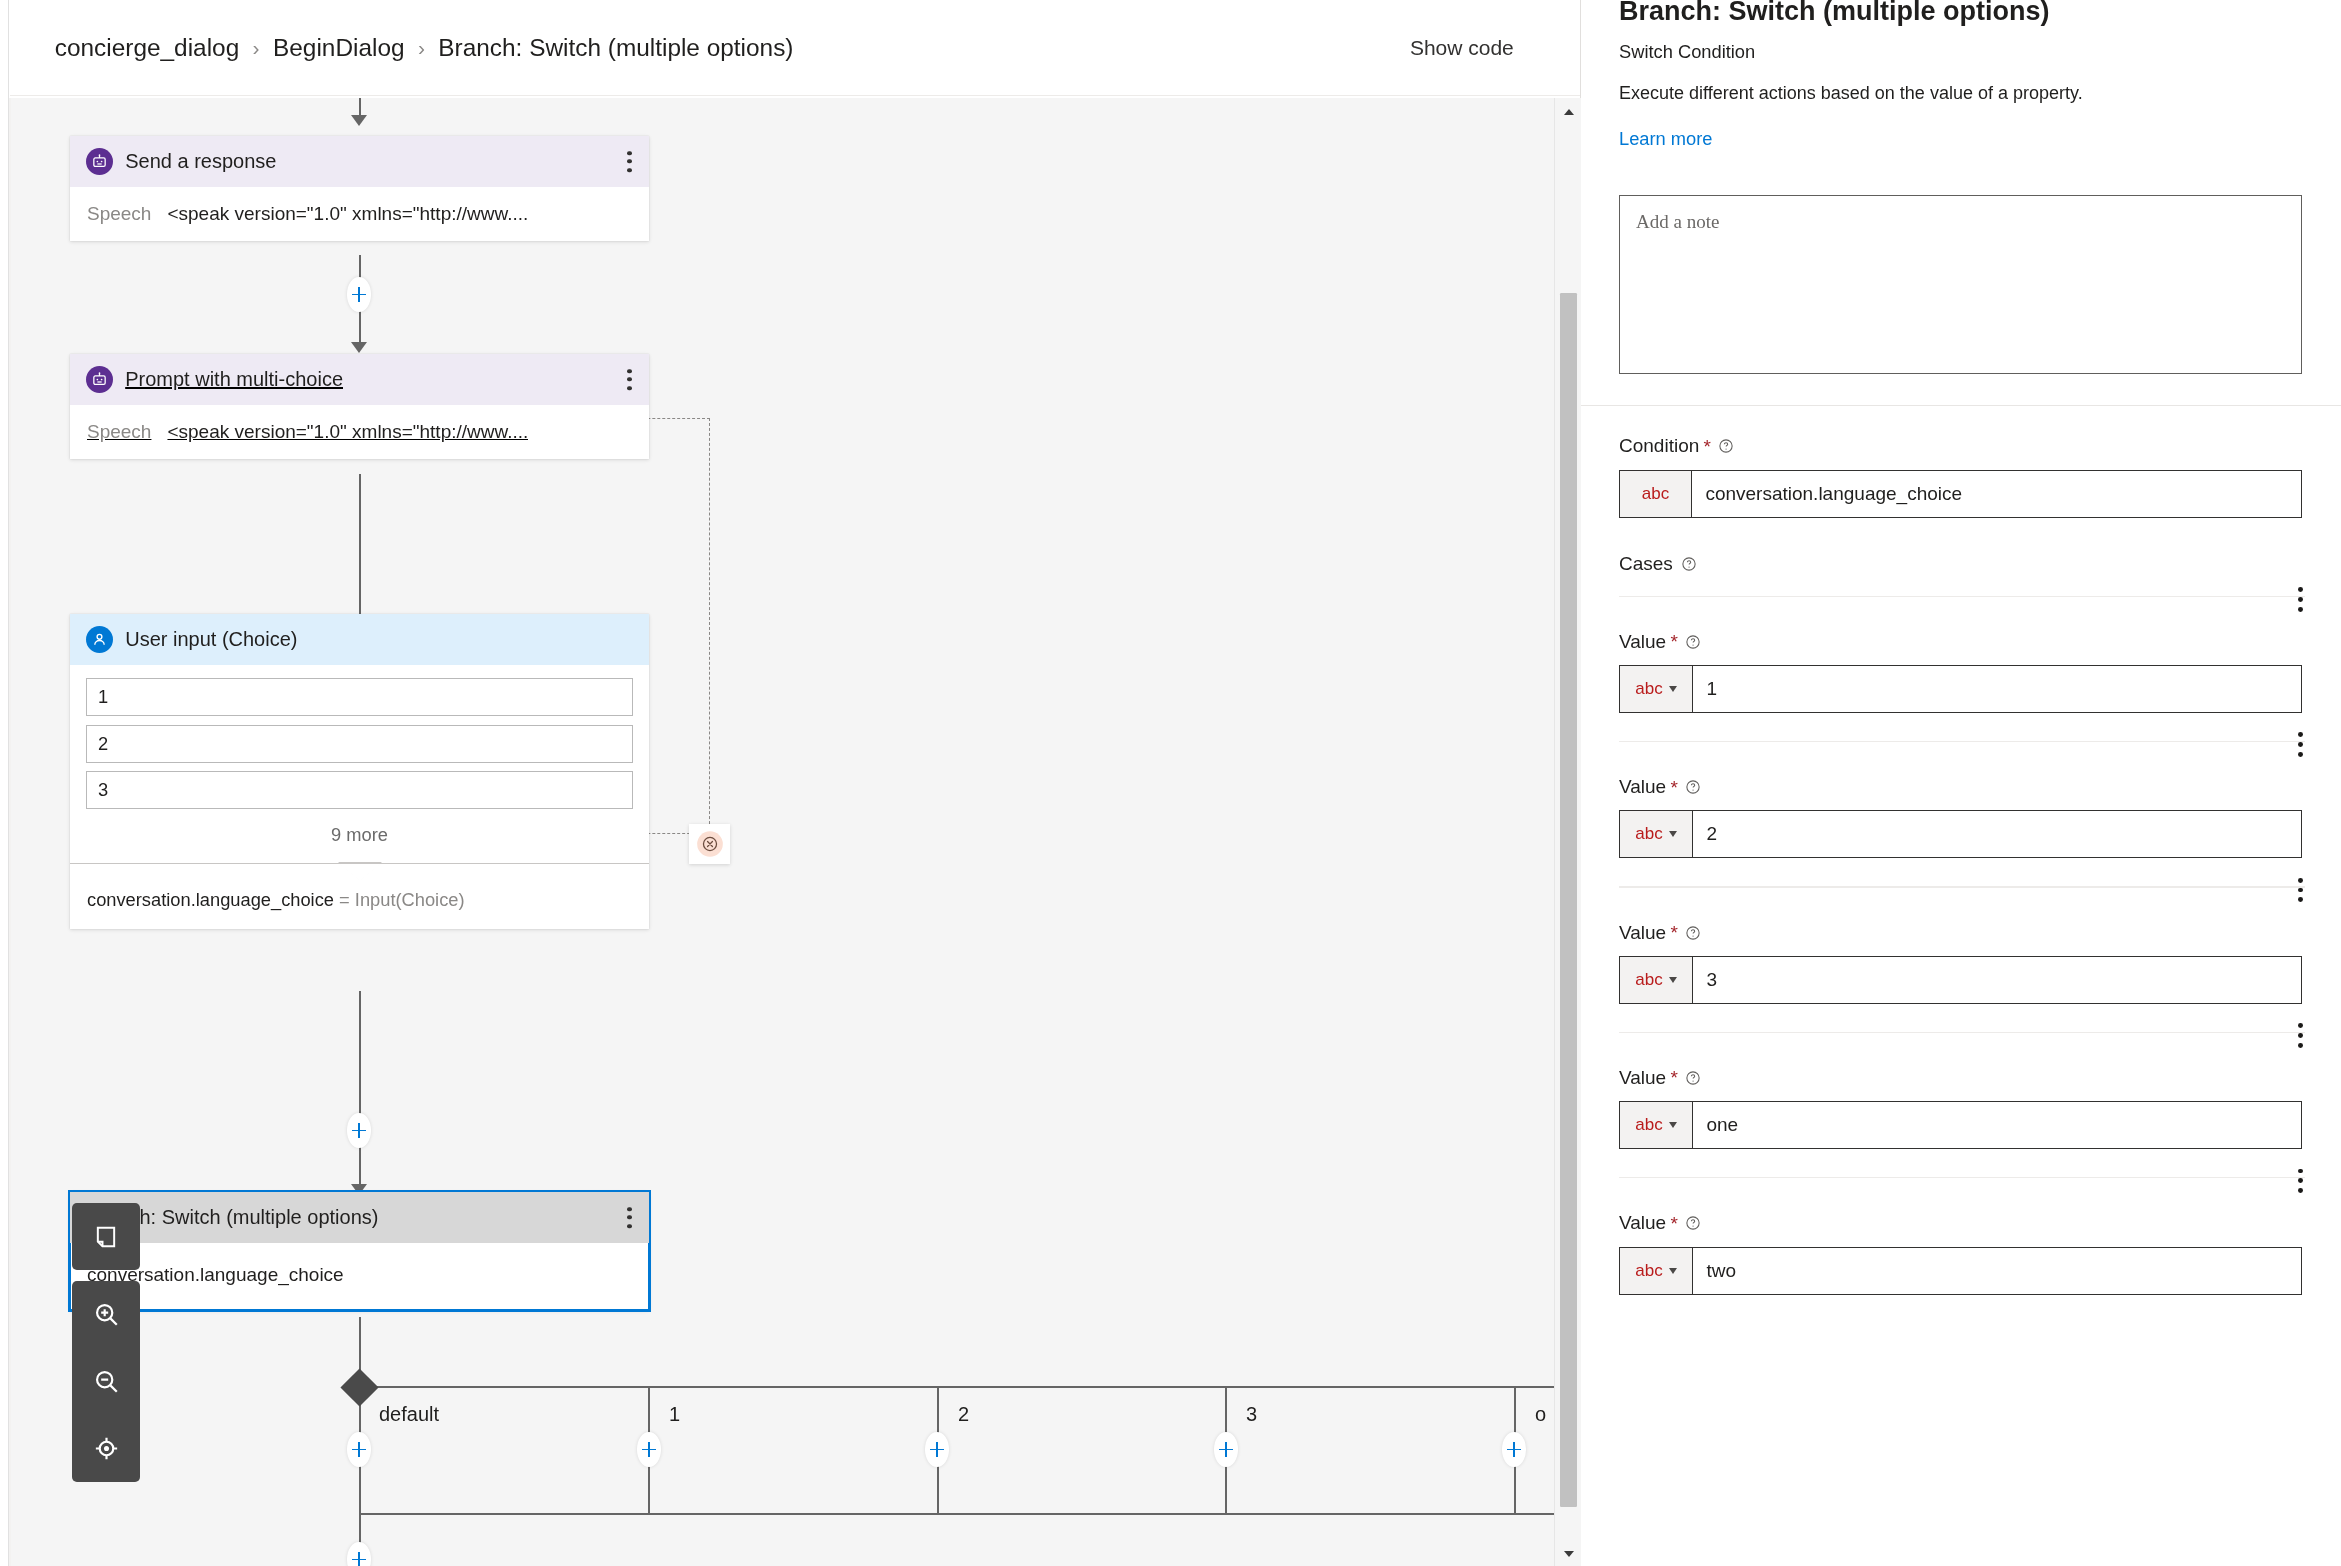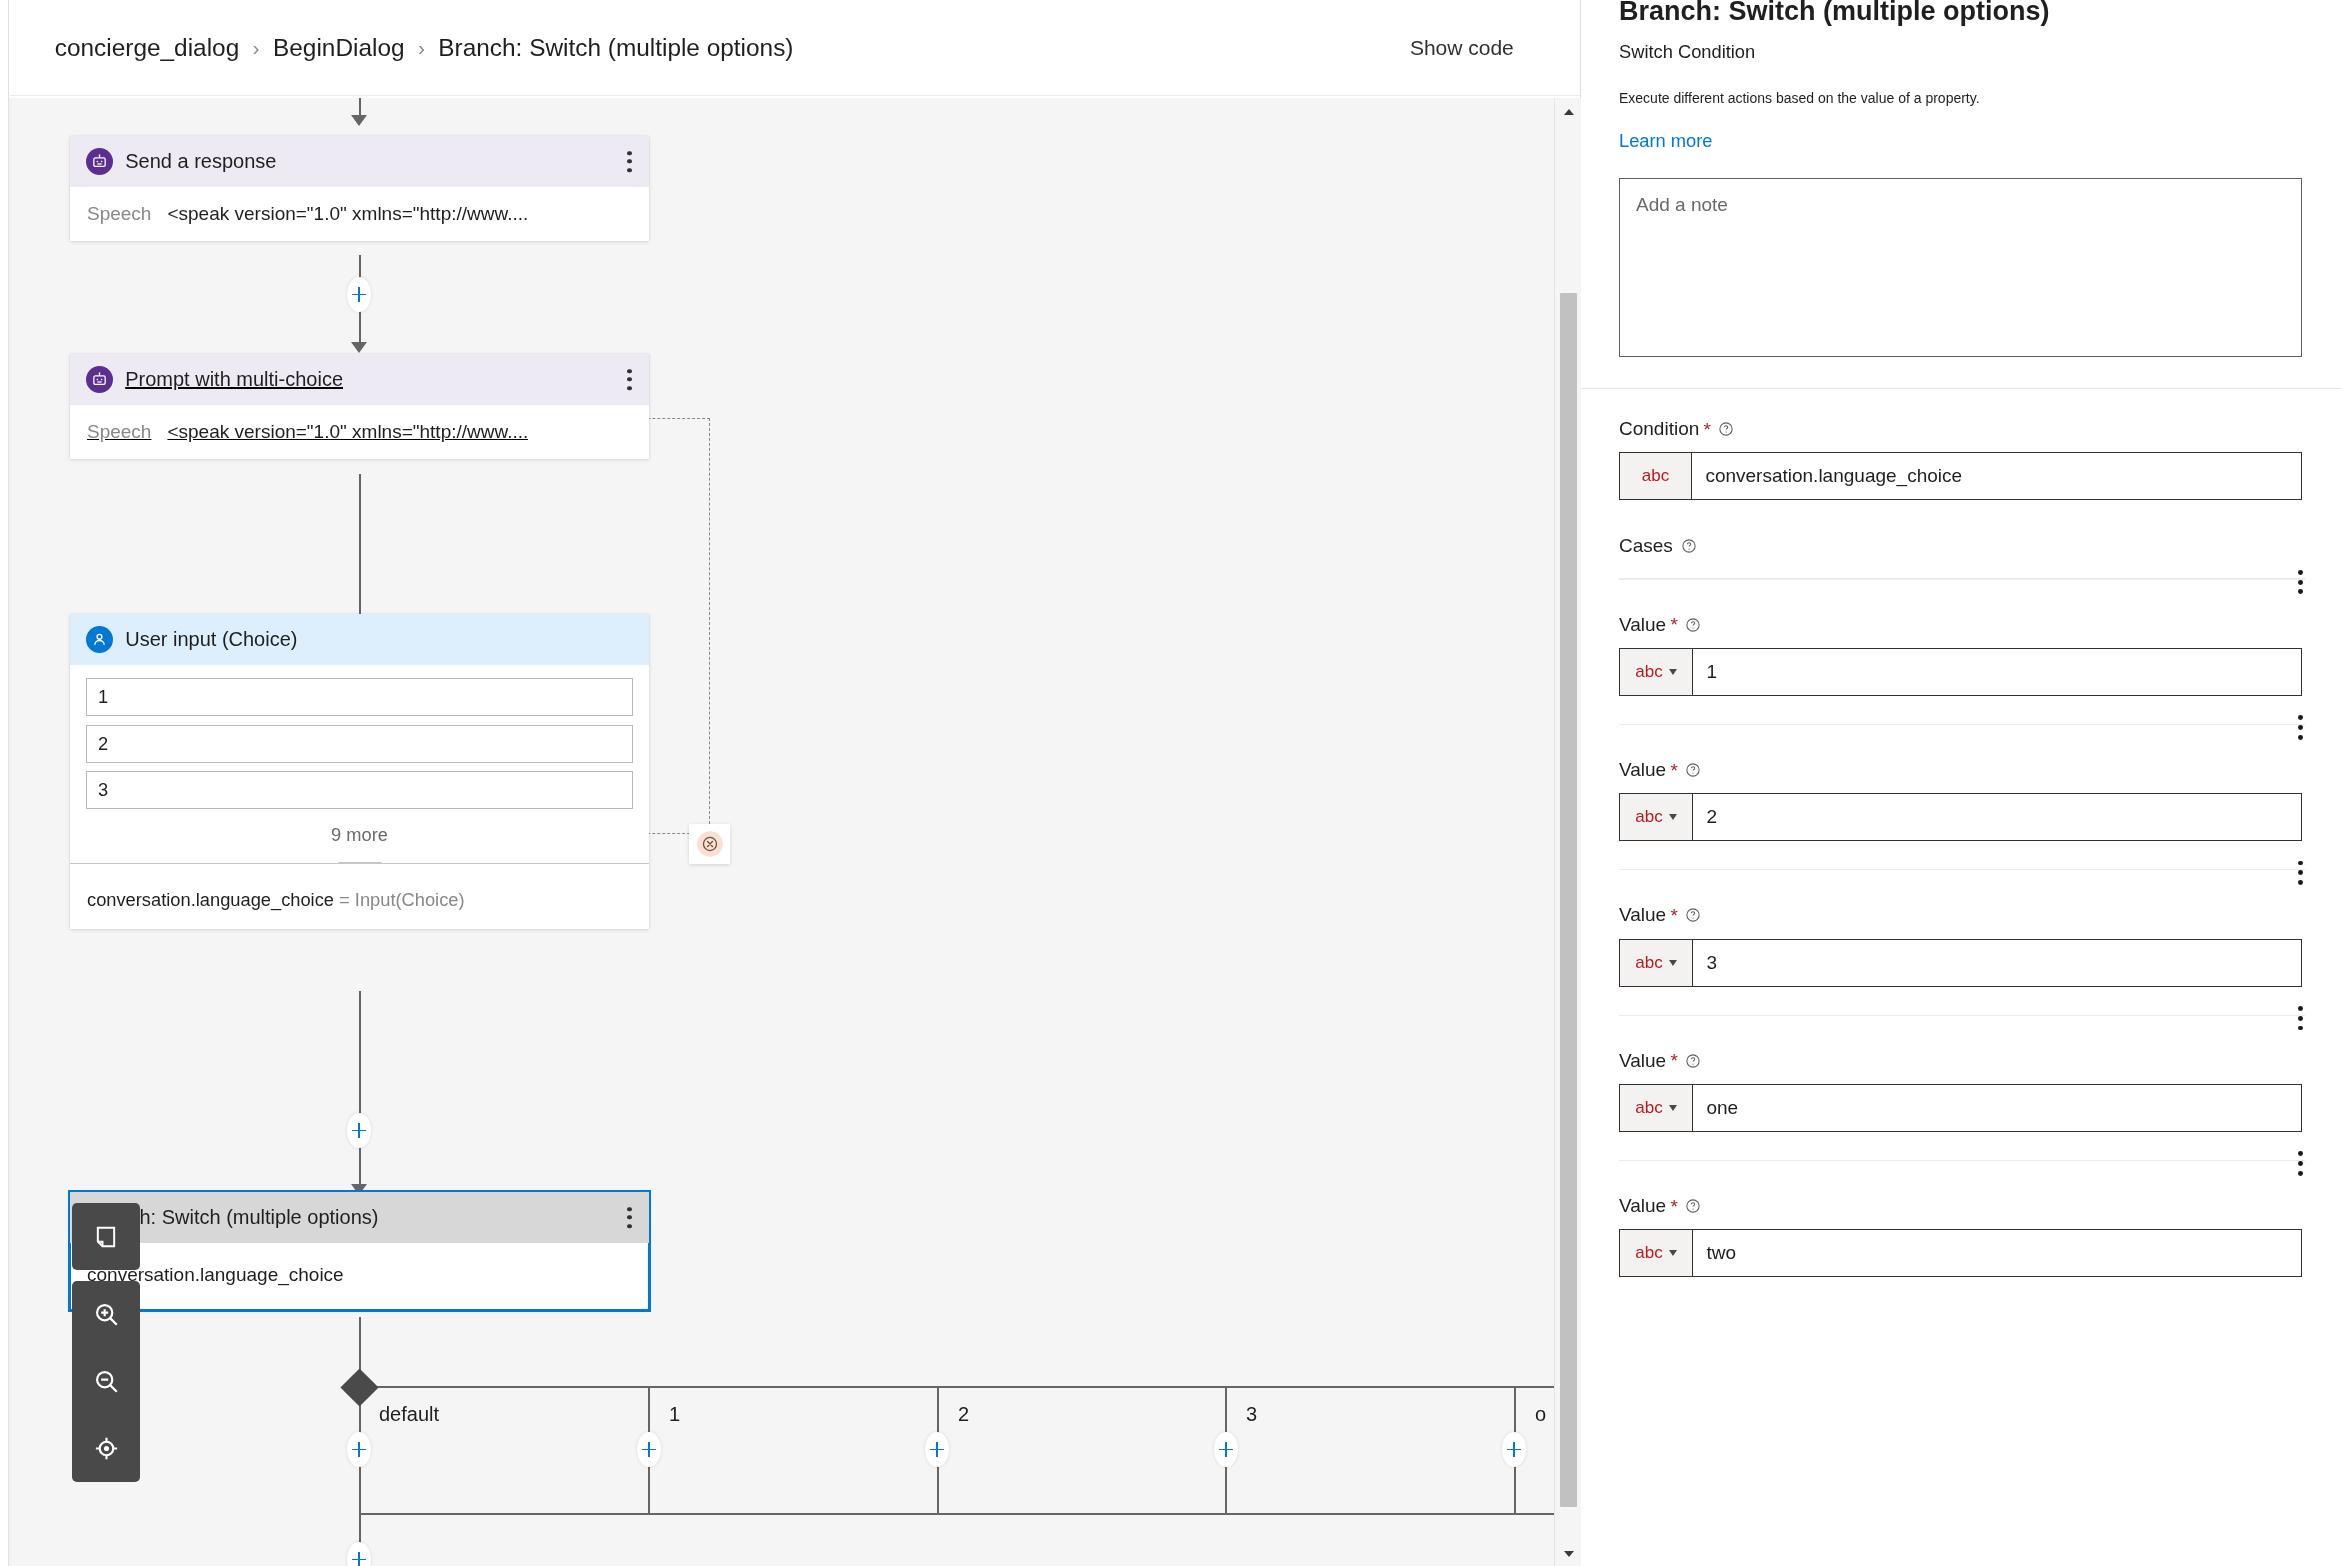--- a/index.html
+++ b/index.html
@@ -403,43 +403,43 @@
     margin-top: -4.9px;
     line-height: 1.2;
     white-space: nowrap;
   }
   #panel-subtitle {
     font-size: 18.3px;
     color: #201f1e;
     margin-top: 13.4px;
   }
   #panel-desc {
-    font-size: 14px;
-    color: #201f1e;
-    margin-top: 26px;
+    font-size: 18px;
+    color: #201f1e;
+    margin-top: 19px;
     line-height: 1.3;
   }
   #learn-more {
     display: inline-block;
     font-size: 18.3px;
     color: #0078d4;
     margin-top: 23px;
     cursor: pointer;
   }
   #note-box {
-    margin-top: 26px;
+    margin-top: 45px;
     width: 683px;
     height: 179px;
     border: 1.2px solid #605e5c;
     background: #ffffff;
     padding: 14.6px 16px;
     font-size: 19px;
     color: #5e5c5a;
     resize: none;
-    font-family: Liberation Sans, sans-serif;
+    font-family: Liberation Serif, serif;
   }
   #note-box::placeholder { color: #6b6967; }
 
   #panel-rule {
     margin-top: 29px;
     margin-left: 0px;
     width: 761px;
     height: 1.2px;
     background: #e8e6e4;
     position: relative;

